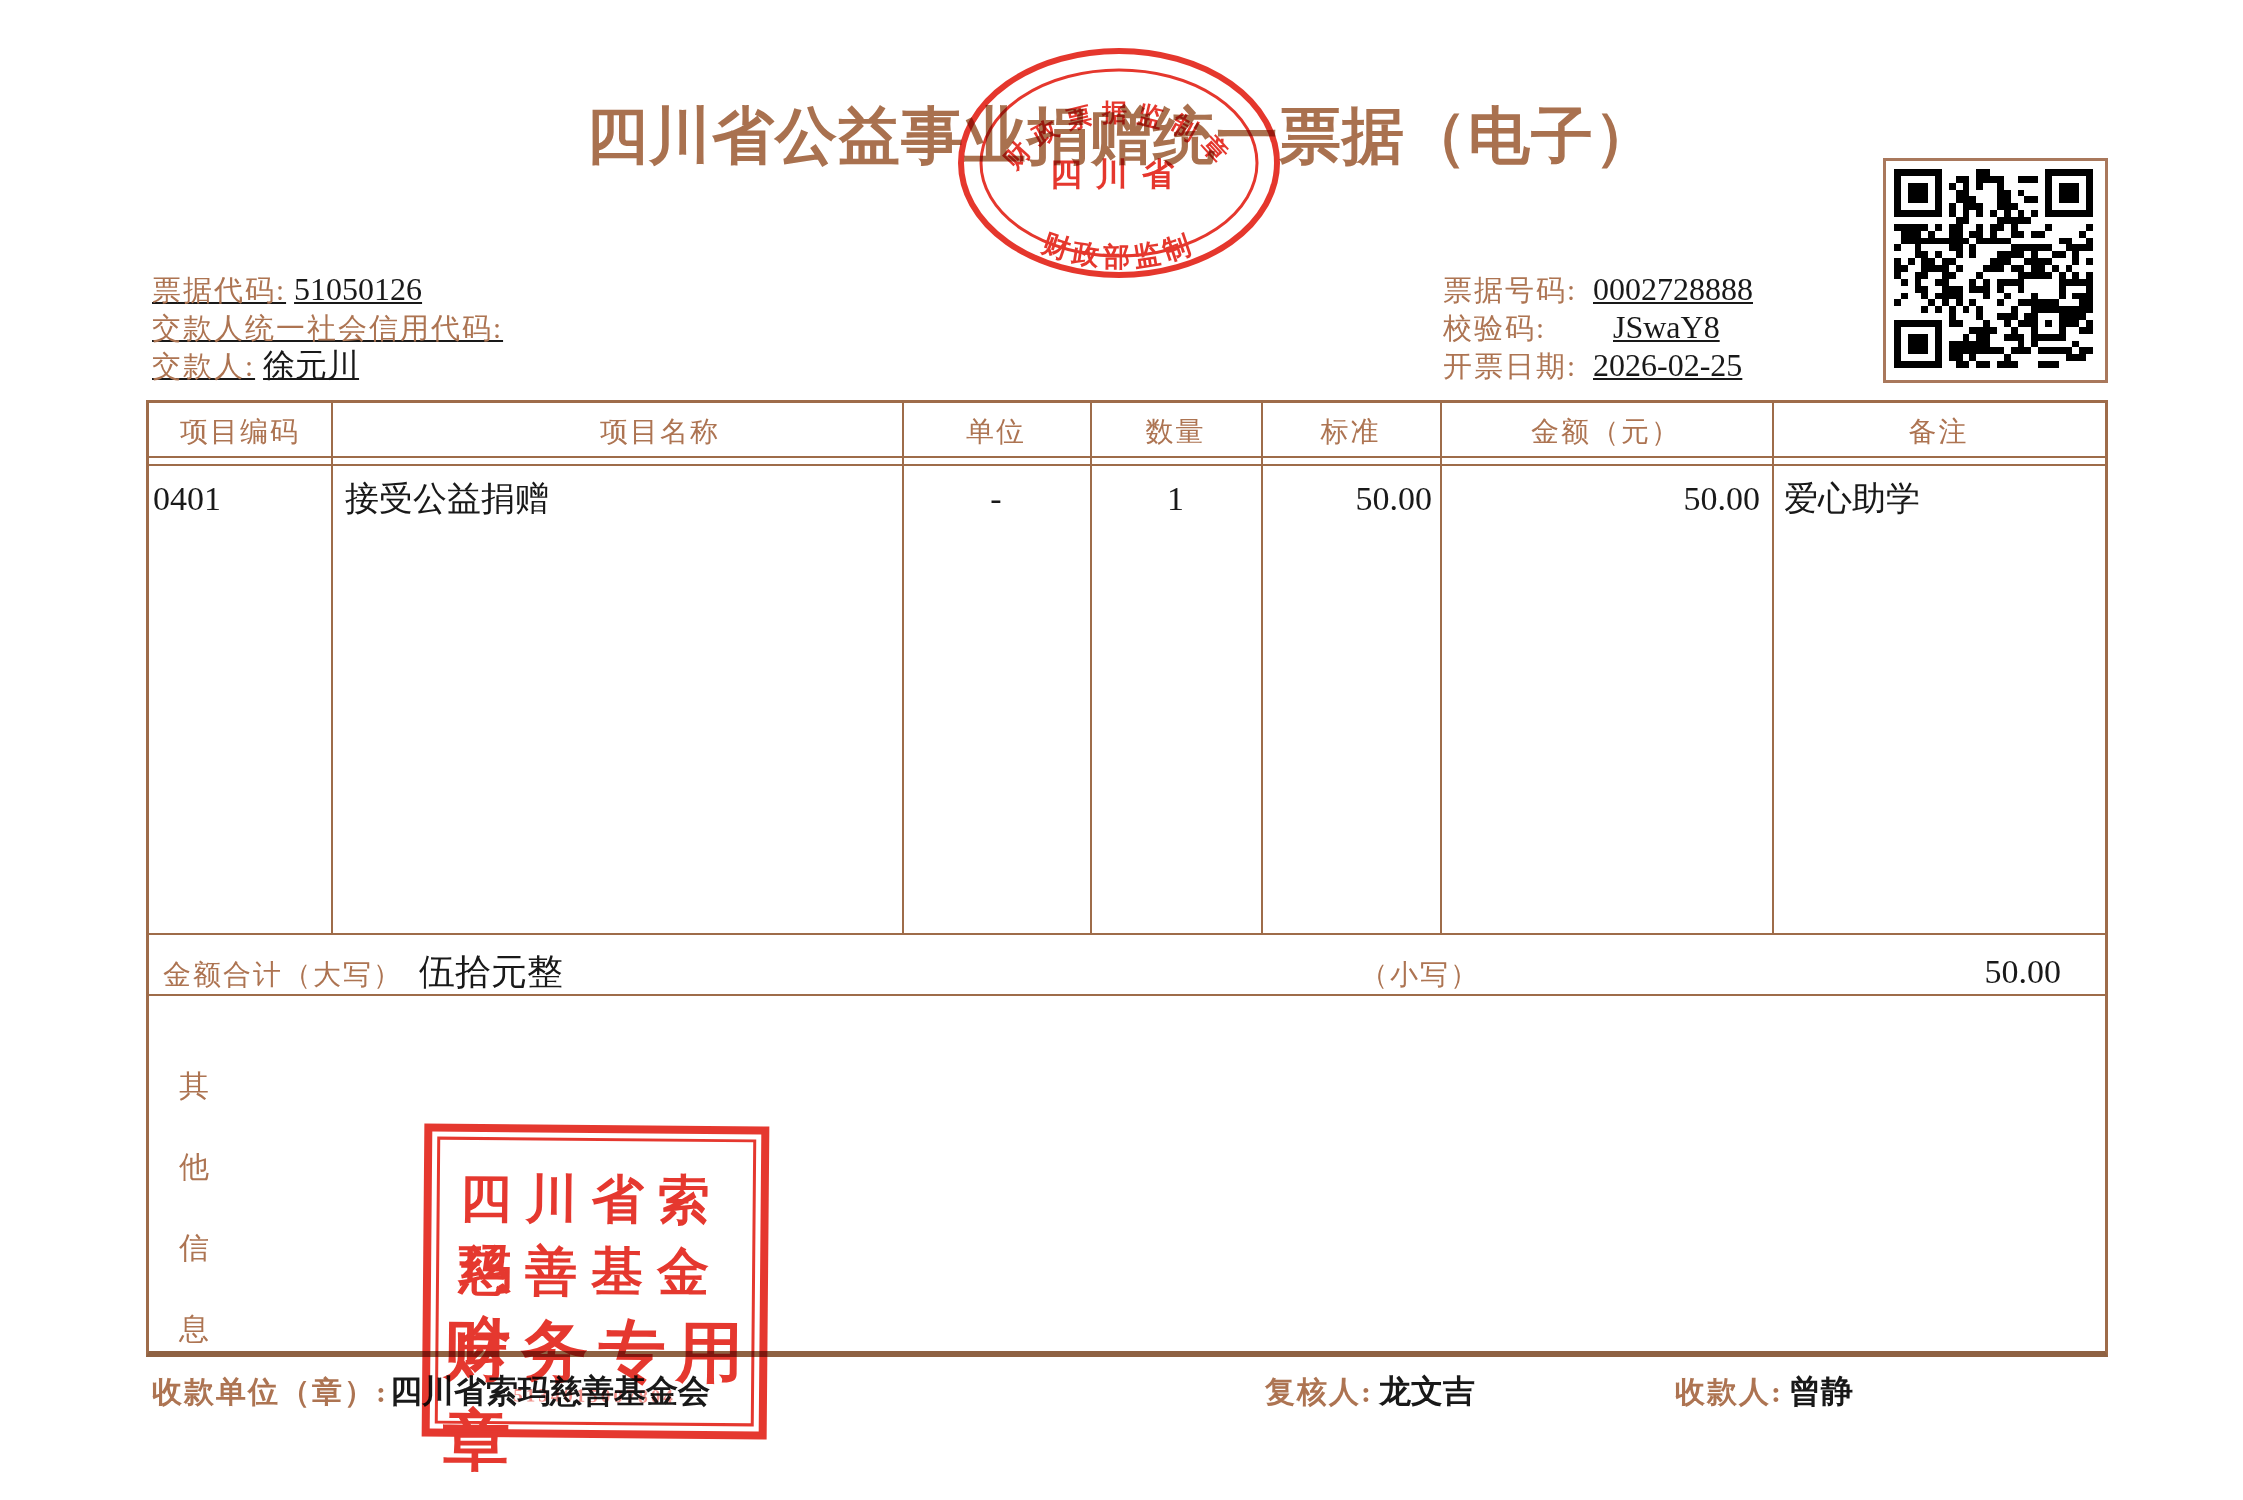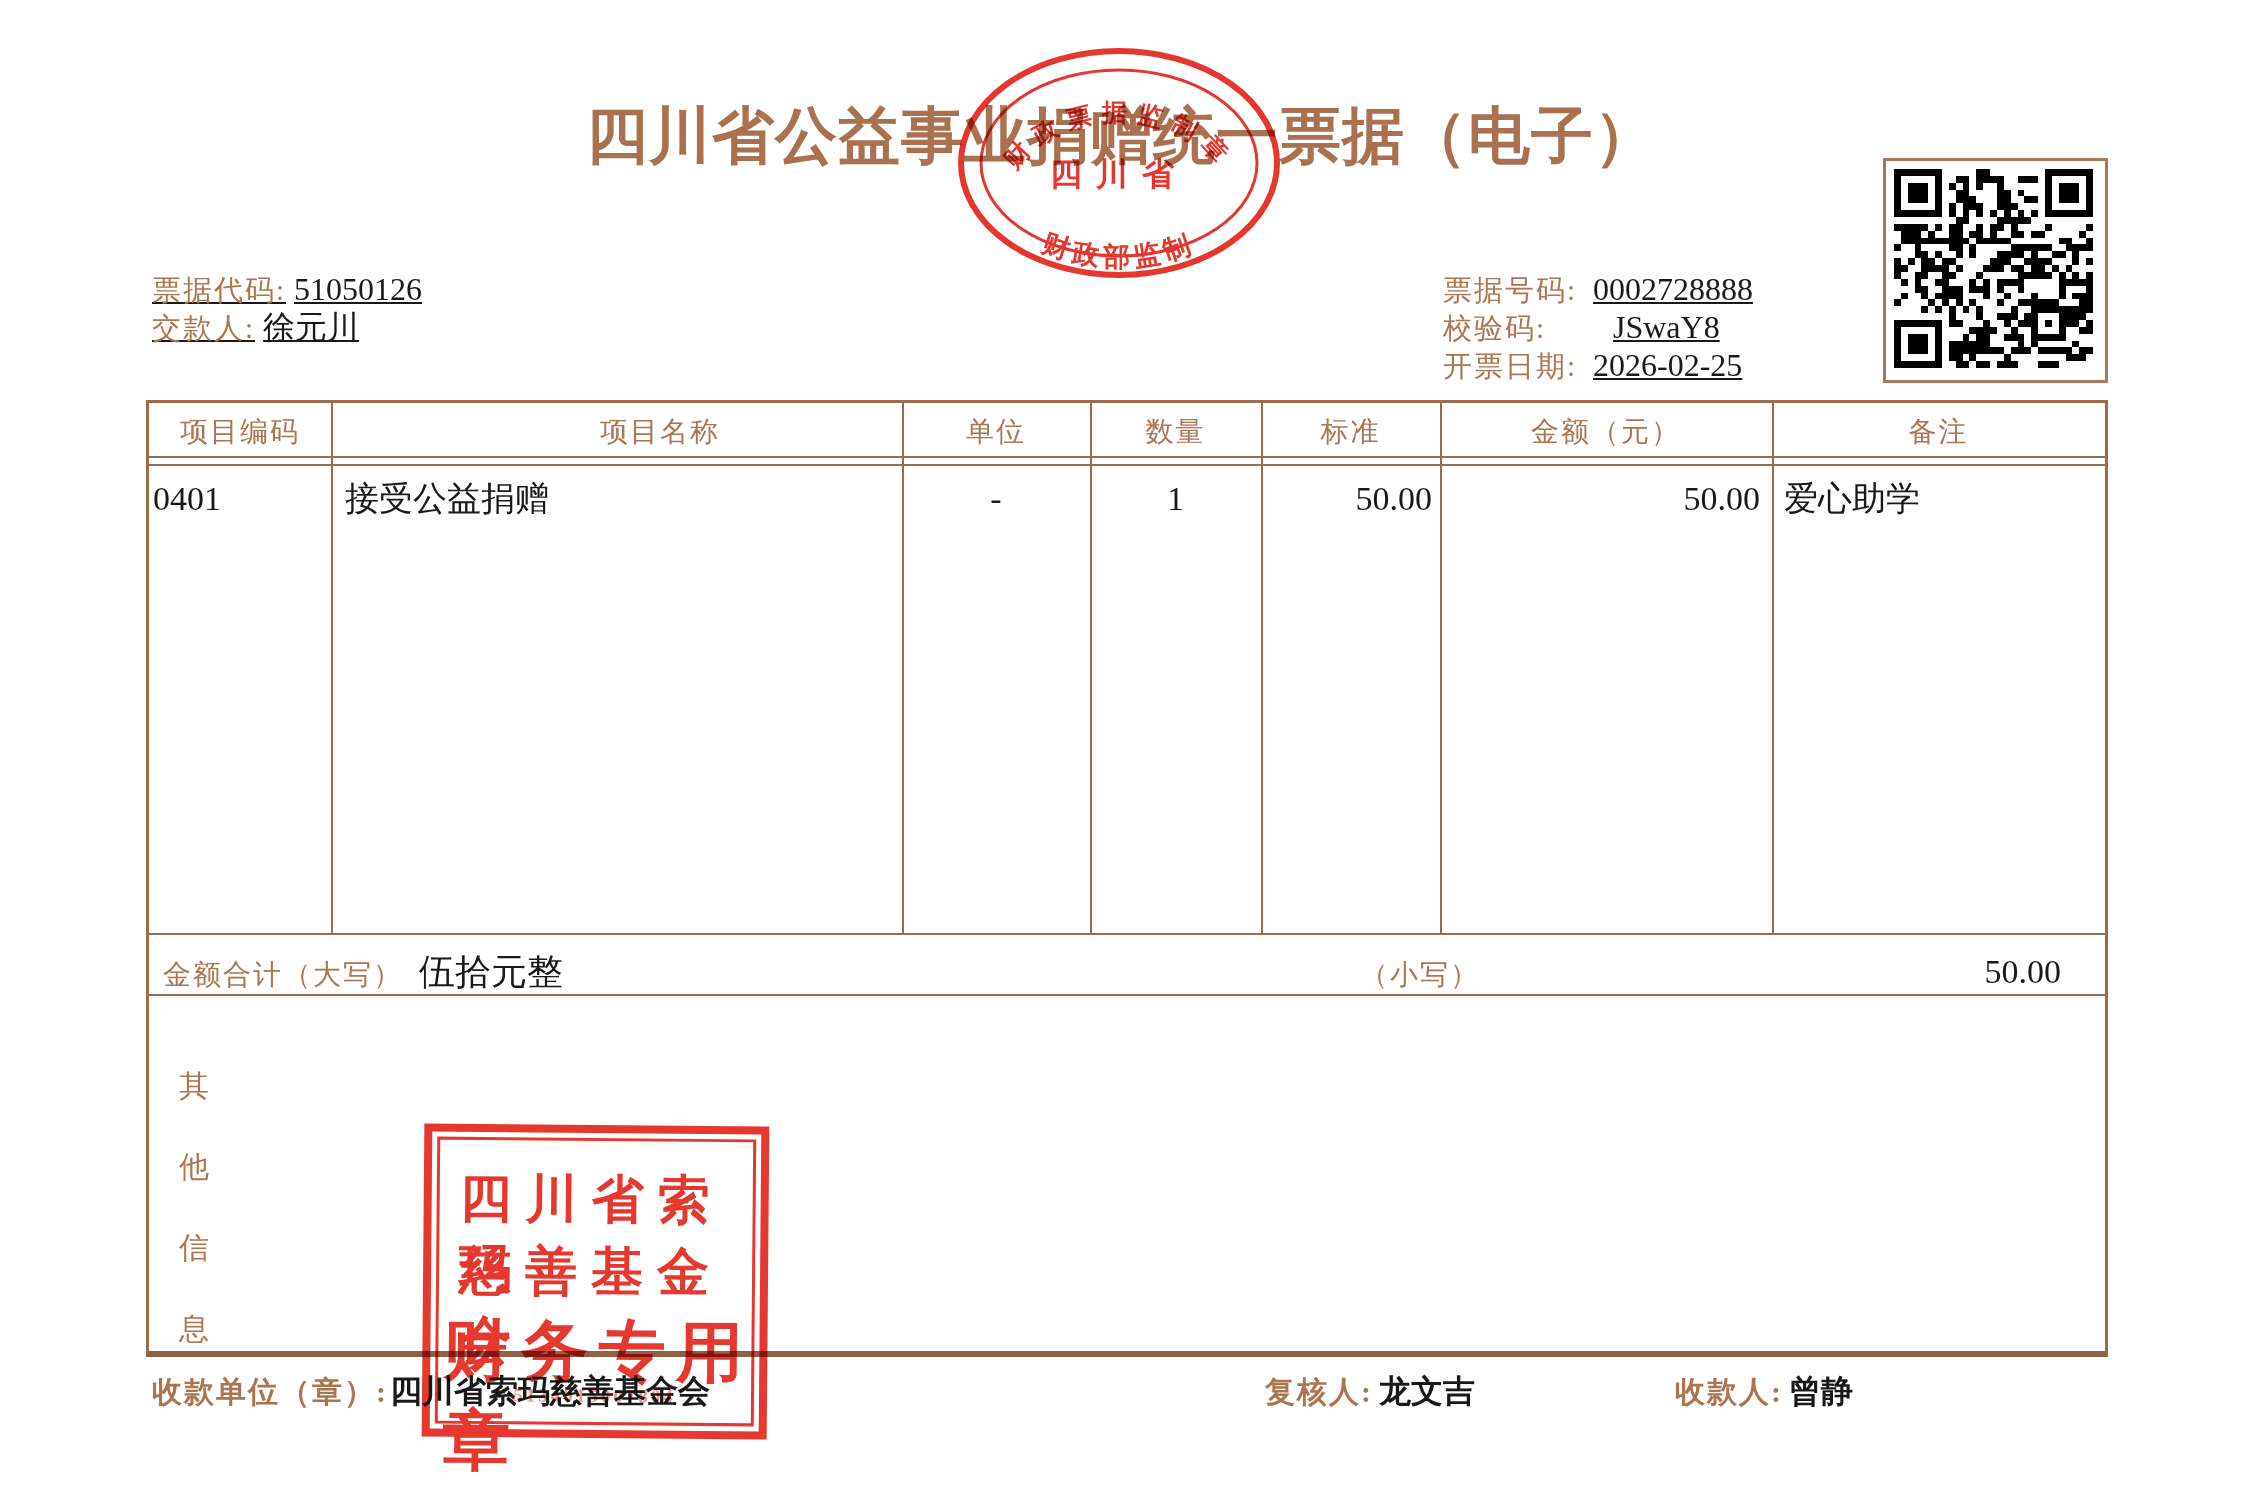--- a/index.html
+++ b/index.html
@@ -415,20 +415,23 @@
         <rect x="22" y="28" width="1" height="1" fill="#000"></rect>
         <rect x="23" y="28" width="1" height="1" fill="#000"></rect>
       </svg>
   </div>
 
   <div class="meta meta-left">
     <div>
       <span class="lbl">票据代码:</span><span class="val">51050126</span>
     </div>
     <div>
+      <span class="lbl">交款人统一社会信用代码:</span><span class="val"></span>
+    </div>
+    <div>
       <span class="lbl">交款人:</span><span class="val">徐元川</span>
     </div>
   </div>
 
   <div class="meta meta-right">
     <div>
       <span class="lbl">票据号码:</span><span class="val">0002728888</span>
     </div>
     <div>
       <span class="lbl">校验码:</span><span class="val pad">JSwaY8</span>

